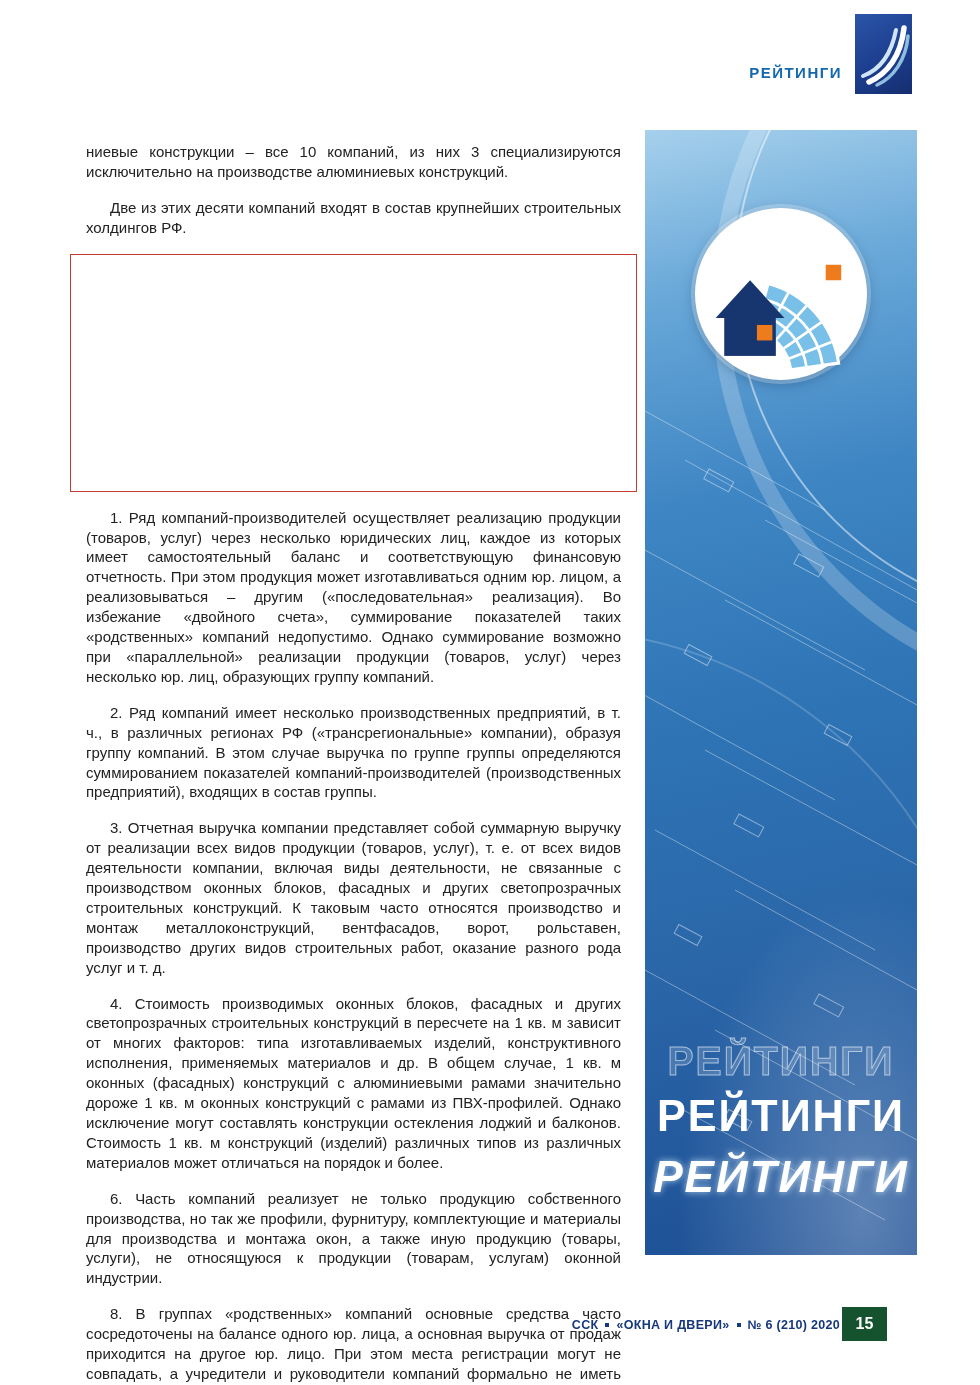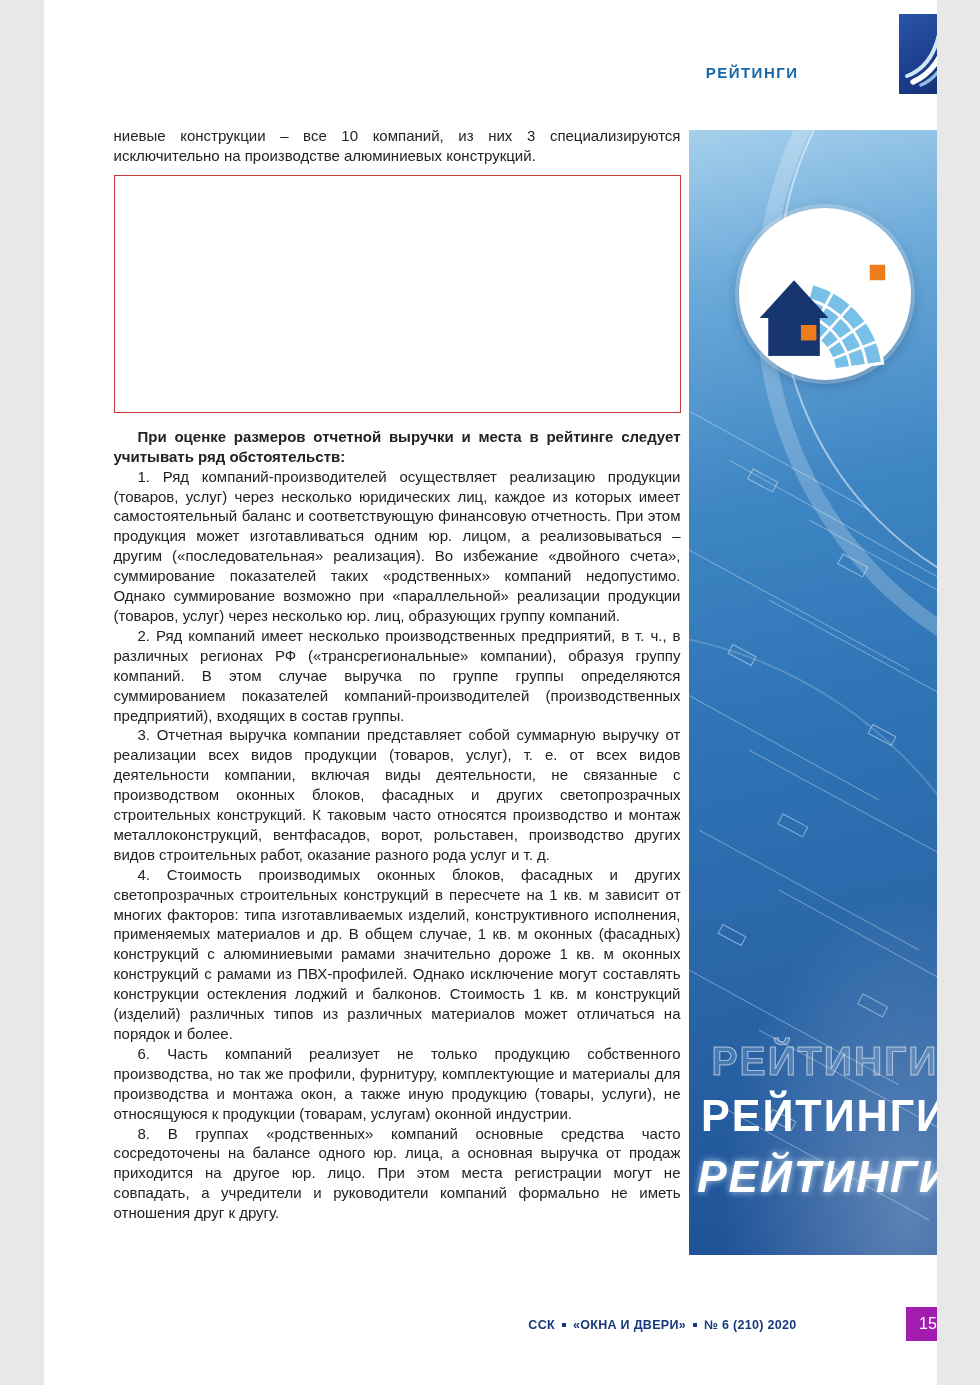--- a/index.html
+++ b/index.html
@@ -1,37 +1,37 @@
 <!DOCTYPE html>
 <html><head>
 <meta charset="utf-8">
 <style>
   html,body { margin:0; padding:0; background:#e8e8e8; }
   .page {
-    position:relative; width:893px; height:1385px; margin:0 auto;
+    position:relative; width:980px; height:1385px; margin:0 auto;
     background:#ffffff; overflow:hidden;
     font-family:"Liberation Sans", sans-serif; color:#222222;
   }
 
   
   .section-label {
     position:absolute; top:64px; right:138px;
     font-size:15px; font-weight:700; letter-spacing:1.5px; color:#1468ab;
   }
   .corner-logo {
     position:absolute; top:14px; left:855px; width:57px; height:80px;
     background:linear-gradient(150deg,#2a55a8 0%,#1d3e8f 55%,#142d6e 100%);
   }
 
   
   .text-col {
     position:absolute; left:70px; top:126px; width:567px;
     font-size:15px; line-height:19.9px;
   }
-  .para { margin:0; text-align:justify; text-indent:24px; }
+  .para { margin:16px; text-align:justify; text-indent:24px; }
   .para.flush { text-indent:0; }
   .para.lead { font-weight:700; }
   .red-box {
     box-sizing:border-box; width:567px; height:238px;
     margin:9px 0 14px 0; border:1px solid #c43b33; background:#ffffff;
   }
 
   
   .sidebar {
     position:absolute; left:645px; top:130px; width:272px; height:1125px;
@@ -68,45 +68,45 @@
   .footer-credit {
     position:absolute; top:1318px; right:140px;
     font-size:12.5px; font-weight:600; color:#16387c; letter-spacing:0.3px;
     white-space:nowrap;
   }
   .sep-square {
     display:inline-block; width:4px; height:4px; background:#16387c;
     margin:0 7px 2px 7px; vertical-align:middle;
   }
   .page-number {
-    position:absolute; left:862px; top:1307px; width:45px; height:34px;
-    background:#a21caf; color:#ffffff; font-size:16px; font-weight:400;
+    position:absolute; left:842px; top:1307px; width:45px; height:34px;
+    background:#14532d; color:#ffffff; font-size:16px; font-weight:700;
     display:flex; align-items:center; justify-content:center;
   }
 </style>
 </head>
 <body>
 
 <div class="page">
 
   <span class="section-label">РЕЙТИНГИ</span>
   <div class="corner-logo">
     <svg viewBox="0 0 57 80" width="57" height="80">
       <path d="M 8,62 C 24,56 36,42 41,16" fill="none" stroke="#cfe4f4" stroke-width="4" stroke-linecap="round"></path>
       <path d="M 14,68 C 32,60 46,42 49,14" fill="none" stroke="#ffffff" stroke-width="5.5" stroke-linecap="round"></path>
       <path d="M 22,71 C 38,64 51,46 53,22" fill="none" stroke="#8fbede" stroke-width="3.5" stroke-linecap="round"></path>
     </svg>
   </div>
 
   <main class="text-col">
     <p class="para flush">ниевые конструкции – все 10 компаний, из них 3 специализируются исключительно на производстве алюминиевых конструкций.</p>
+    <p class="para">Две из этих десяти компаний входят в состав крупнейших строительных холдингов РФ.</p>
 
     <div class="red-box"></div>
 
-    <p class="para lead">При оценке размеров отчетной выручки и места в рейтинге следует учитывать ряд обстоятельств:</p>
     <p class="para">1. Ряд компаний-производителей осуществляет реализацию продукции (товаров, услуг) через несколько юридических лиц, каждое из которых имеет самостоятельный баланс и соответствующую финансовую отчетность. При этом продукция может изготавливаться одним юр. лицом, а реализовываться – другим («последовательная» реализация). Во избежание «двойного счета», суммирование показателей таких «родственных» компаний недопустимо. Однако суммирование возможно при «параллельной» реализации продукции (товаров, услуг) через несколько юр. лиц, образующих группу компаний.</p>
     <p class="para">2. Ряд компаний имеет несколько производственных предприятий, в т. ч., в различных регионах РФ («трансрегиональные» компании), образуя группу компаний. В этом случае выручка по группе группы определяются суммированием показателей компаний-производителей (производственных предприятий), входящих в состав группы.</p>
     <p class="para">3. Отчетная выручка компании представляет собой суммарную выручку от реализации всех видов продукции (товаров, услуг), т. е. от всех видов деятельности компании, включая виды деятельности, не связанные с производством оконных блоков, фасадных и других светопрозрачных строительных конструкций. К таковым часто относятся производство и монтаж металлоконструкций, вентфасадов, ворот, рольставен, производство других видов строительных работ, оказание разного рода услуг и т. д.</p>
     <p class="para">4. Стоимость производимых оконных блоков, фасадных и других светопрозрачных строительных конструкций в пересчете на 1 кв. м зависит от многих факторов: типа изготавливаемых изделий, конструктивного исполнения, применяемых материалов и др. В общем случае, 1 кв. м оконных (фасадных) конструкций с алюминиевыми рамами значительно дороже 1 кв. м оконных конструкций с рамами из ПВХ-профилей. Однако исключение могут составлять конструкции остекления лоджий и балконов. Стоимость 1 кв. м конструкций (изделий) различных типов из различных материалов может отличаться на порядок и более.</p>
     <p class="para">6. Часть компаний реализует не только продукцию собственного производства, но так же профили, фурнитуру, комплектующие и материалы для производства и монтажа окон, а также иную продукцию (товары, услуги), не относящуюся к продукции (товарам, услугам) оконной индустрии.</p>
     <p class="para">8. В группах «родственных» компаний основные средства часто сосредоточены на балансе одного юр. лица, а основная выручка от продаж приходится на другое юр. лицо. При этом места регистрации могут не совпадать, а учредители и руководители компаний формально не иметь отношения друг к другу.</p>
   </main>
 
   <aside class="sidebar">
     <svg class="sidebar-decor" width="272" height="1125" viewBox="0 0 272 1125">

